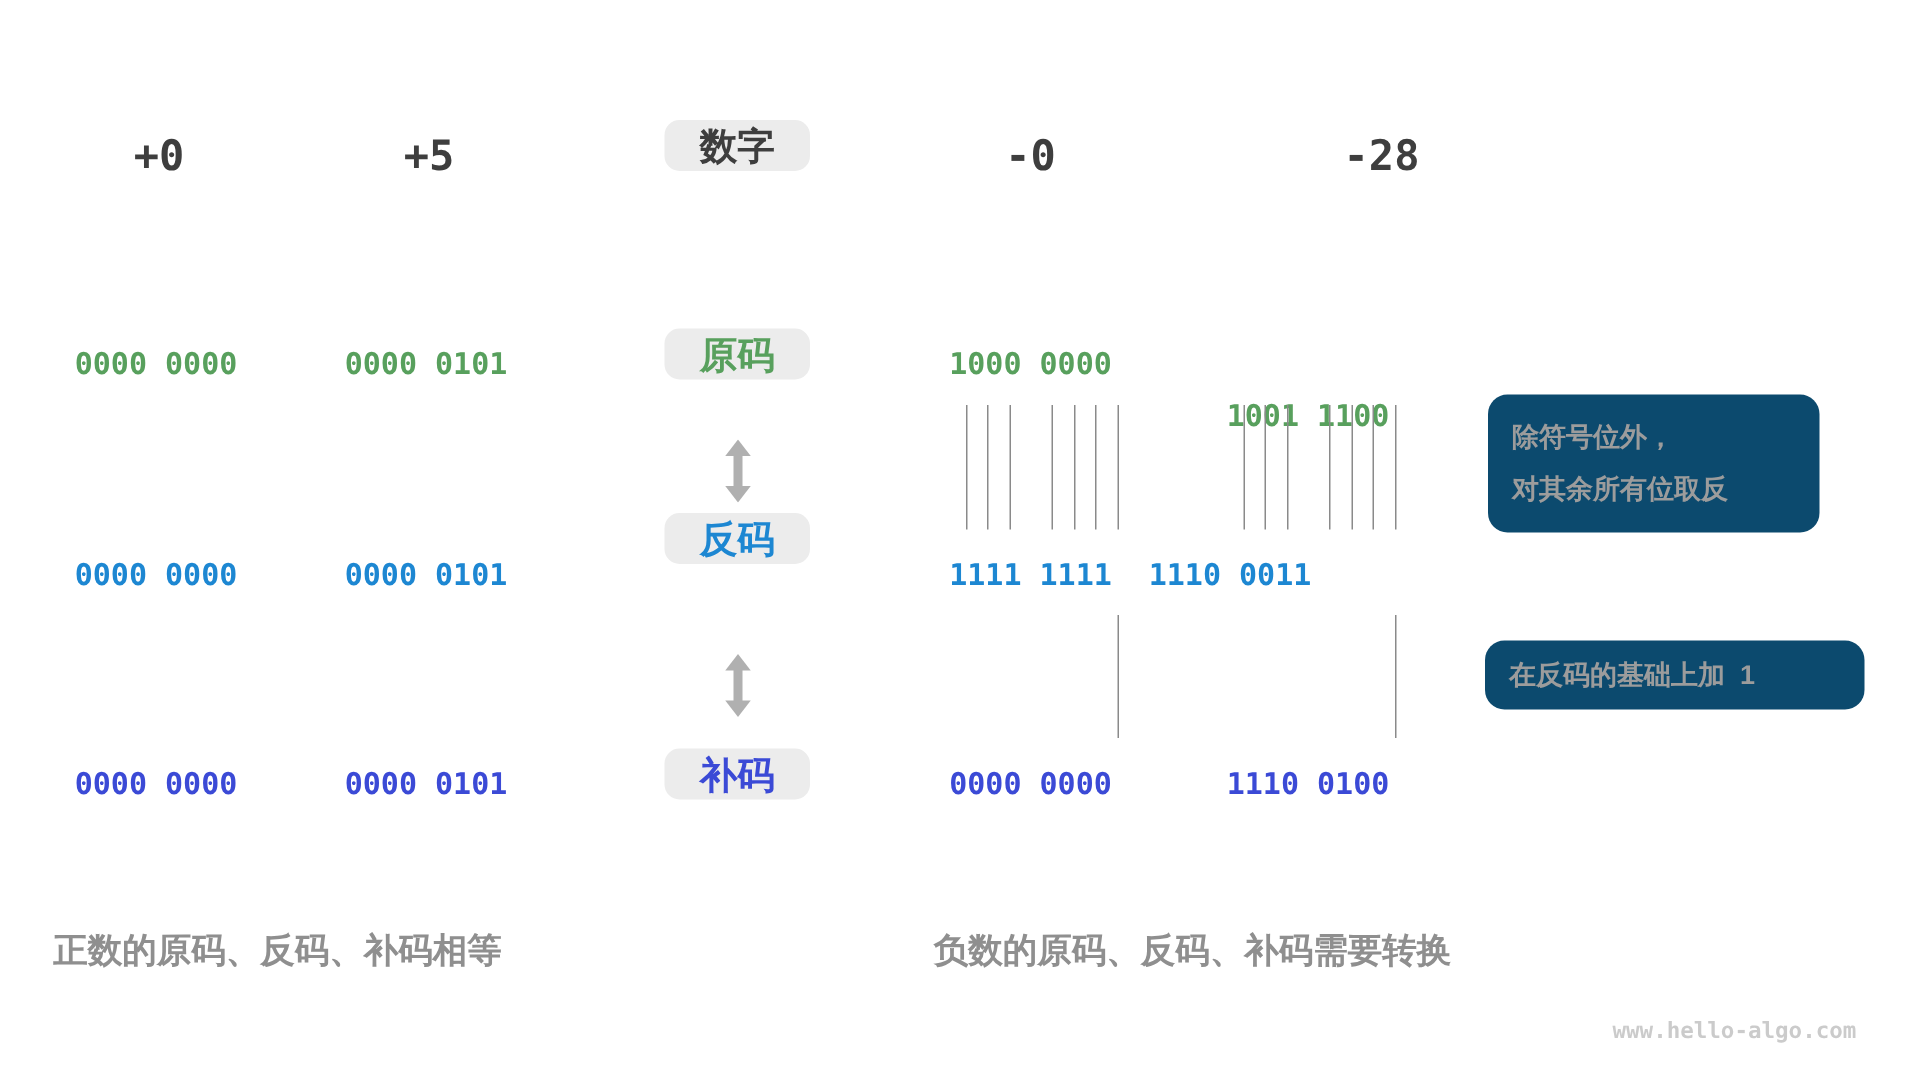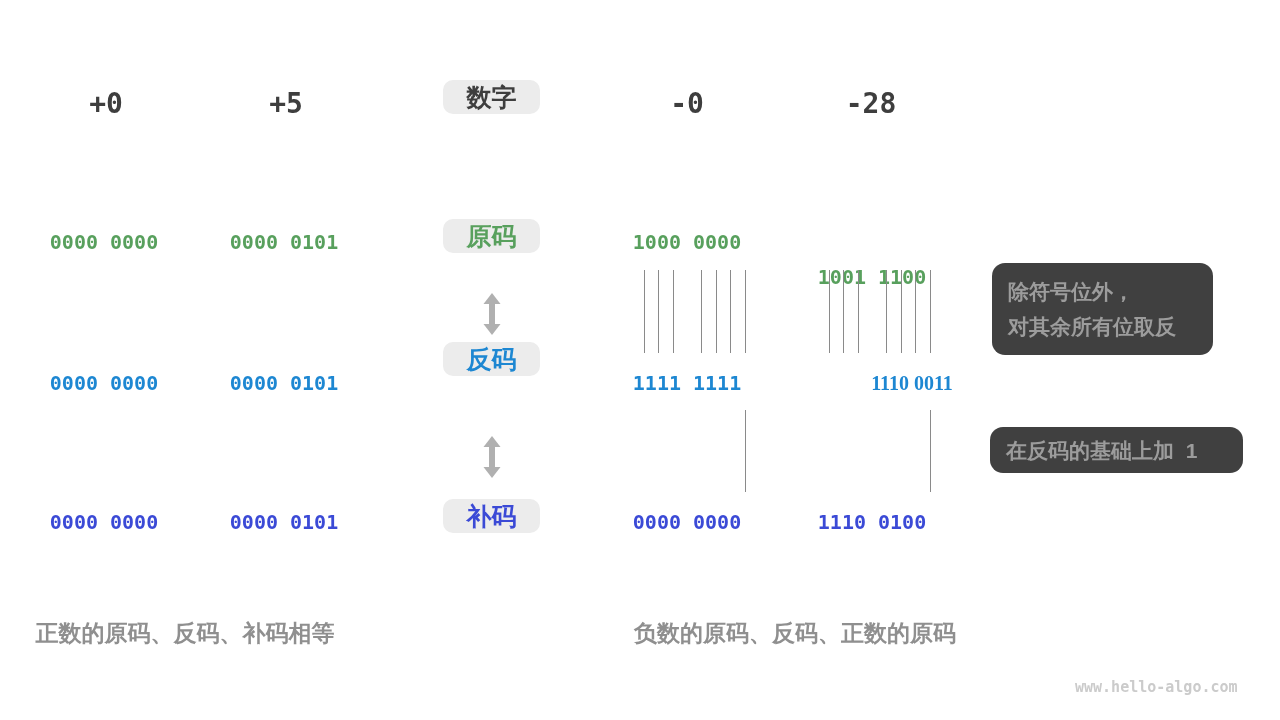--- a/index.html
+++ b/index.html
@@ -48,25 +48,25 @@
     font-size: 25px;
   }
   .vline {
     position: absolute;
     width: 1px;
     background: #8a8a8a;
   }
   .arrow { position: absolute; left: 479px; }
   .note {
     position: absolute;
-    background: #404040;
+    background: #0c4a6e;
     border-radius: 13px;
     color: #9c9c9c;
     font-weight: 700;
-    font-size: 21px;
+    font-size: 18px;
     line-height: 35px;
   }
   .note-text { white-space: pre-line; }
   .note-text-pre { white-space: pre; }
   .caption {
     position: absolute;
     transform: translateX(-50%);
     white-space: nowrap;
     font-weight: 700;
     font-size: 23px;
@@ -82,21 +82,21 @@
 </style>
 </head>
 <body>
 
 <div class="canvas">
 
   <div class="cell num-header" style="left:106px; top:87px;">+0</div>
   <div class="cell num-header" style="left:286px; top:87px;">+5</div>
   <div class="pill c-dark" style="top:80px;">数字</div>
   <div class="cell num-header" style="left:687px; top:87px;">-0</div>
-  <div class="cell num-header" style="left:871px; top:87px;">-28</div>
+  <div class="cell num-header" style="left:921px; top:87px;">-28</div>
 
   <div class="cell bin c-green" style="left:104px; top:227px;">0000 0000</div>
   <div class="cell bin c-green" style="left:284px; top:227px;">0000 0101</div>
   <div class="pill c-green" style="top:219px;">原码</div>
   <div class="cell bin c-green" style="left:687px; top:227px;">1000 0000</div>
   <div class="cell bin c-green" style="left:872px; top:220px;margin-top:42px;">1001 1100</div>
 
   <div class="vline" style="left:644px; top:270px; height:83px;"></div>
   <div class="vline" style="left:658px; top:270px; height:83px;"></div>
   <div class="vline" style="left:673px; top:270px; height:83px;"></div>
@@ -120,21 +120,21 @@
 
   <div class="note" style="left:992px; top:263px; width:221px; height:92px;">
     <div class="note-text" style="padding:11px 0 0 16px;">除符号位外，
 对其余所有位取反</div>
   </div>
 
   <div class="cell bin c-blue" style="left:104px; top:368px;">0000 0000</div>
   <div class="cell bin c-blue" style="left:284px; top:368px;">0000 0101</div>
   <div class="pill c-blue" style="top:342px;">反码</div>
   <div class="cell bin c-blue" style="left:687px; top:368px;">1111 1111</div>
-  <div class="cell bin c-blue" style="left:912px; top:368px;font-family:Liberation Serif, serif;">1110 0011</div>
+  <div class="cell bin c-blue" style="left:820px; top:368px;">1110 0011</div>
 
   <div class="vline" style="left:745px; top:410px; height:82px;"></div>
   <div class="vline" style="left:930px; top:410px; height:82px;"></div>
 
   <svg class="arrow" style="top:436px;" width="26" height="42" viewBox="0 0 26 42">
     <path d="M13 9 L13 33" stroke="#b0b0b0" stroke-width="6" fill="none"></path>
     <path d="M13 0 L4.5 11 H21.5 Z" fill="#b0b0b0"></path>
     <path d="M13 42 L4.5 31 H21.5 Z" fill="#b0b0b0"></path>
   </svg>
 
@@ -142,17 +142,17 @@
     <div class="note-text-pre" style="padding-left:16px;">在反码的基础上加  1</div>
   </div>
 
   <div class="cell bin c-indigo" style="left:104px; top:507px;">0000 0000</div>
   <div class="cell bin c-indigo" style="left:284px; top:507px;">0000 0101</div>
   <div class="pill c-indigo" style="top:499px;">补码</div>
   <div class="cell bin c-indigo" style="left:687px; top:507px;">0000 0000</div>
   <div class="cell bin c-indigo" style="left:872px; top:507px;">1110 0100</div>
 
   <div class="caption" style="left:185px; top:618px;">正数的原码、反码、补码相等</div>
-  <div class="caption" style="left:795px; top:618px;">负数的原码、反码、正数的原码</div>
+  <div class="caption" style="left:795px; top:618px;">负数的原码、反码、补码需要转换</div>
 
   <div class="watermark" style="left:1075px; top:678px;font-weight:bold;">www.hello-algo.com</div>
 
 </div>
 
 </body></html>

